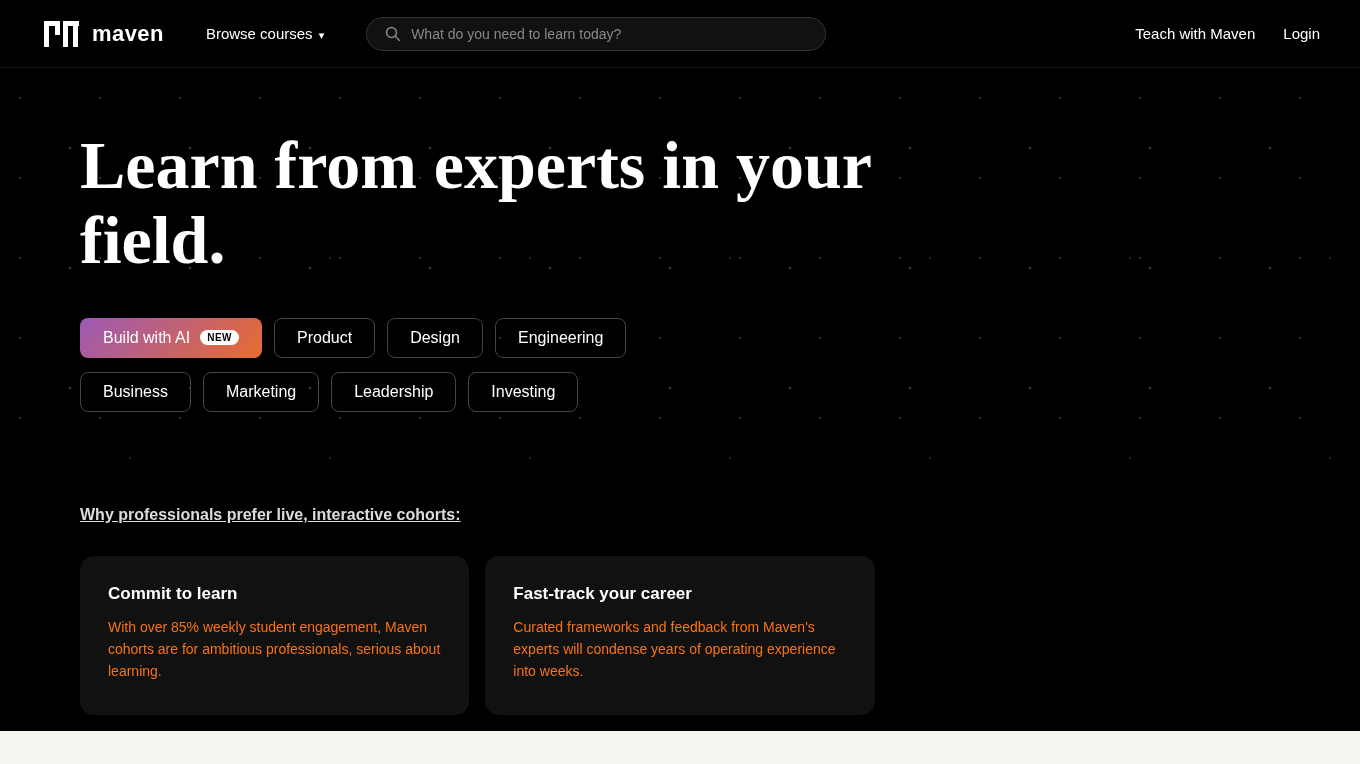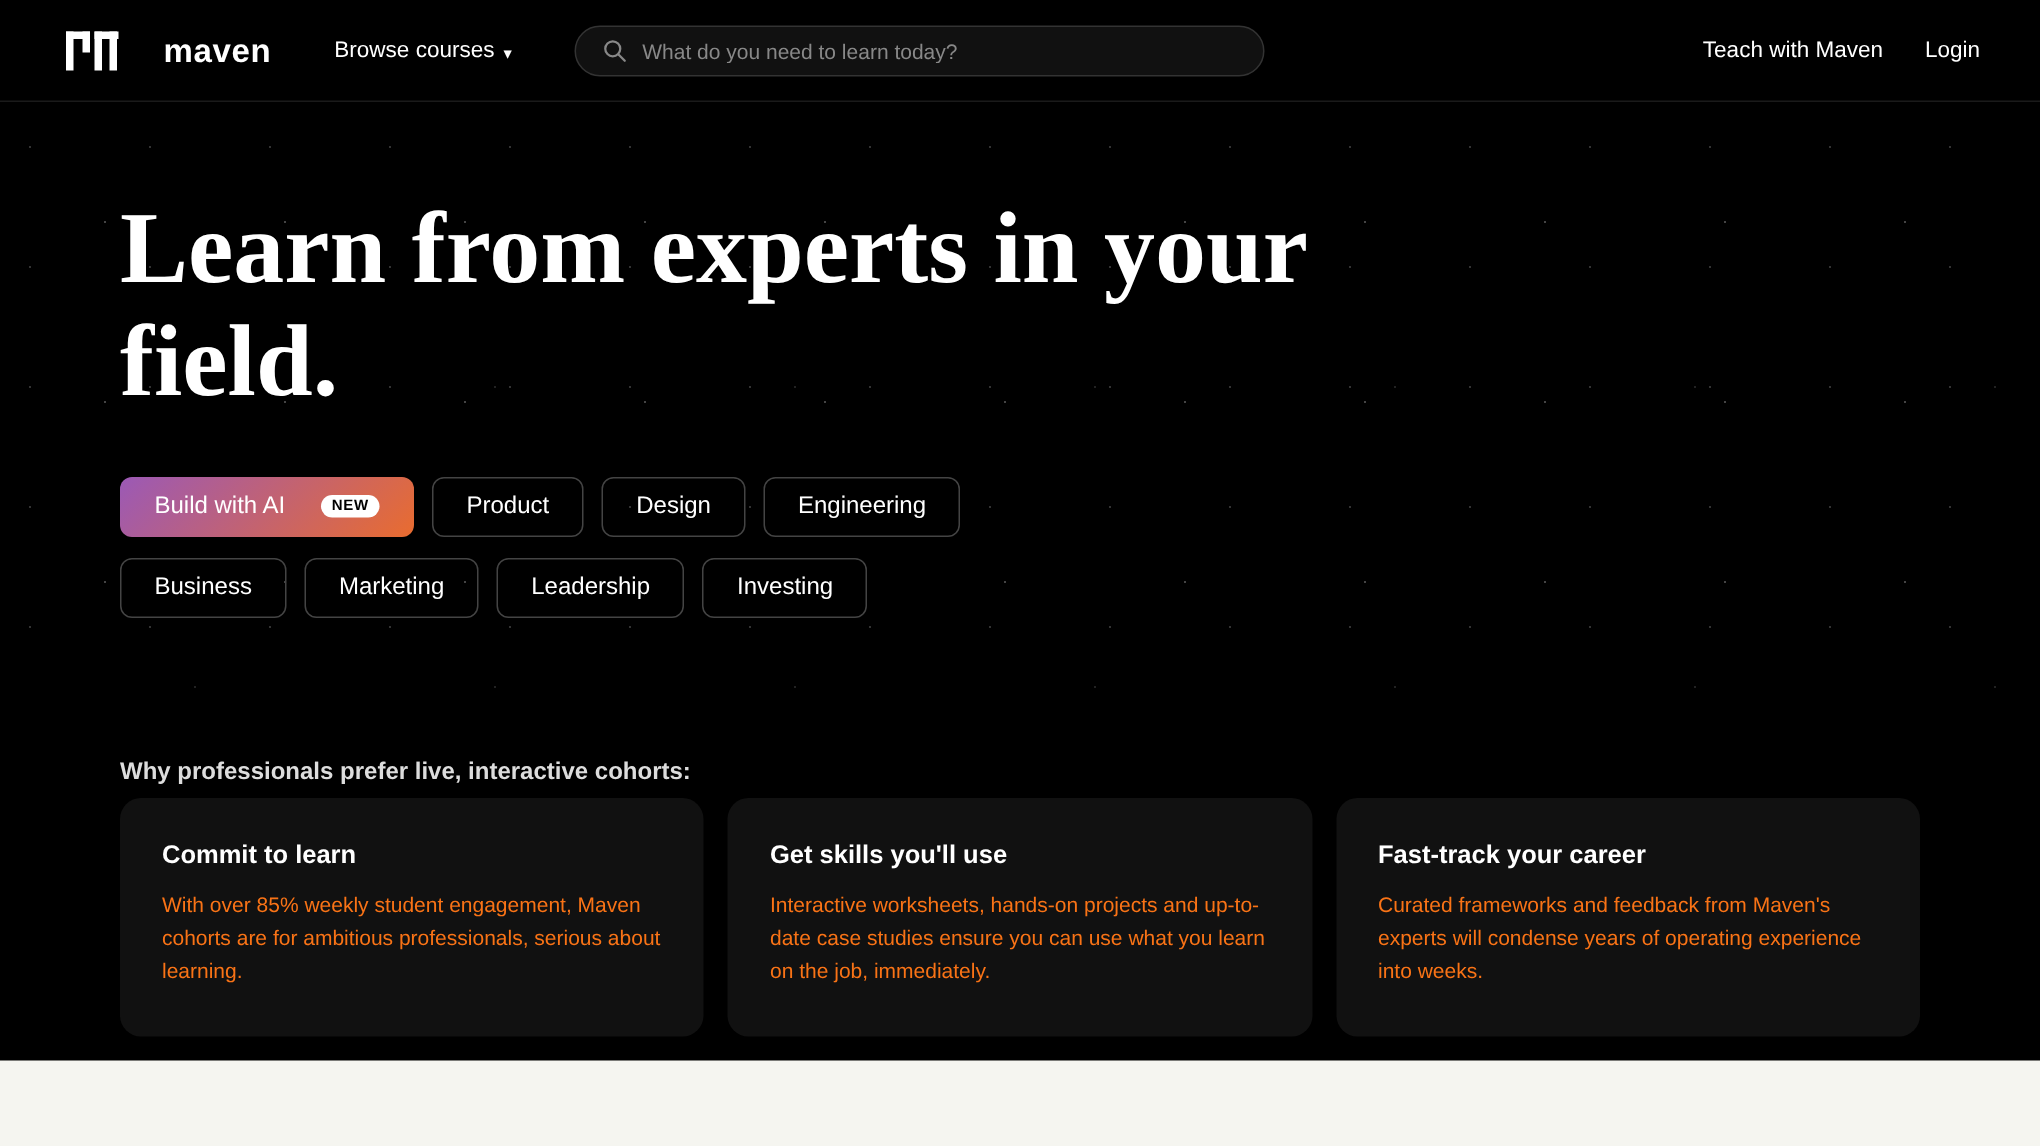--- a/index.html
+++ b/index.html
@@ -20,21 +20,21 @@
       height: 68px;
       background: #000;
       border-bottom: 1px solid #1a1a1a;
       position: relative;
       z-index: 10;
     }
 
     .logo {
       display: flex;
       align-items: center;
-      gap: 27px;
+      gap: 10px;
       margin-right: 32px;
       text-decoration: none;
     }
 
     .logo-icon {
       width: 42px;
       height: 42px;
       display: flex;
       align-items: center;
       justify-content: center;
@@ -181,21 +181,21 @@
       cursor: pointer;
       transition: border-color 0.2s;
     }
 
     .cat-btn.active {
       background: linear-gradient(135deg, #9b59b6 0%, #e96c2f 100%);
       border: none;
       padding: 11px 23px;
       display: flex;
       align-items: center;
-      gap: 24px;
+      gap: 10px;
     }
 
     .new-badge {
       background: #fff;
       color: #000;
       font-size: 10px;
       font-weight: 700;
       padding: 2px 7px;
       border-radius: 20px;
       letter-spacing: 0.05em;
@@ -206,21 +206,22 @@
       background: #000;
       padding: 30px 80px 0;
       position: relative;
       z-index: 1;
     }
 
     .why-title {
       font-size: 16px;
       font-weight: 600;
       color: #ddd;
-      margin-bottom: 8px;
+      margin-bottom: 32px;
+      text-decoration: underline;
     }
 
     .why-cards {
       display: grid;
       grid-template-columns: repeat(3, 1fr);
       gap: 16px;
       margin-bottom: 16px;
     }
 
     .why-card {
@@ -317,24 +318,20 @@
 </section>
 
 <section class="why-section">
   <p class="why-title">Why professionals prefer live, interactive cohorts:</p>
   <div class="why-cards">
     <div class="why-card">
       <div class="why-card-title">Commit to learn</div>
       <div class="why-card-text">With over 85% weekly student engagement, Maven cohorts are for ambitious professionals, serious about learning.</div>
     </div>
     <div class="why-card">
-      <div class="why-card-title">Get skills you'll use</div>
-      <div class="why-card-text">Interactive worksheets, hands-on projects and up-to-date case studies ensure you can use what you learn on the job, immediately.</div>
-    </div>
-    <div class="why-card">
       <div class="why-card-title">Fast-track your career</div>
       <div class="why-card-text">Curated frameworks and feedback from Maven's experts will condense years of operating experience into weeks.</div>
     </div>
   </div>
 </section>
 
 <section class="trending-section">
   <h2 class="trending-title">Trending courses</h2>
 
 </section>

